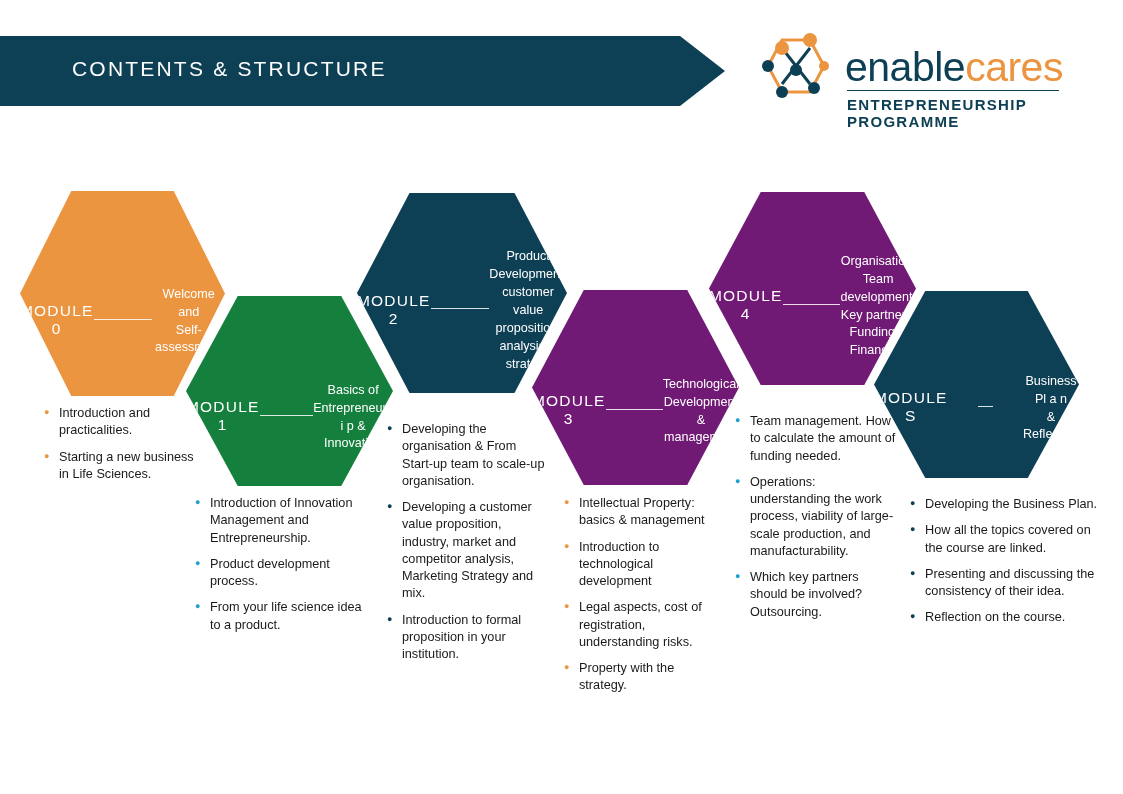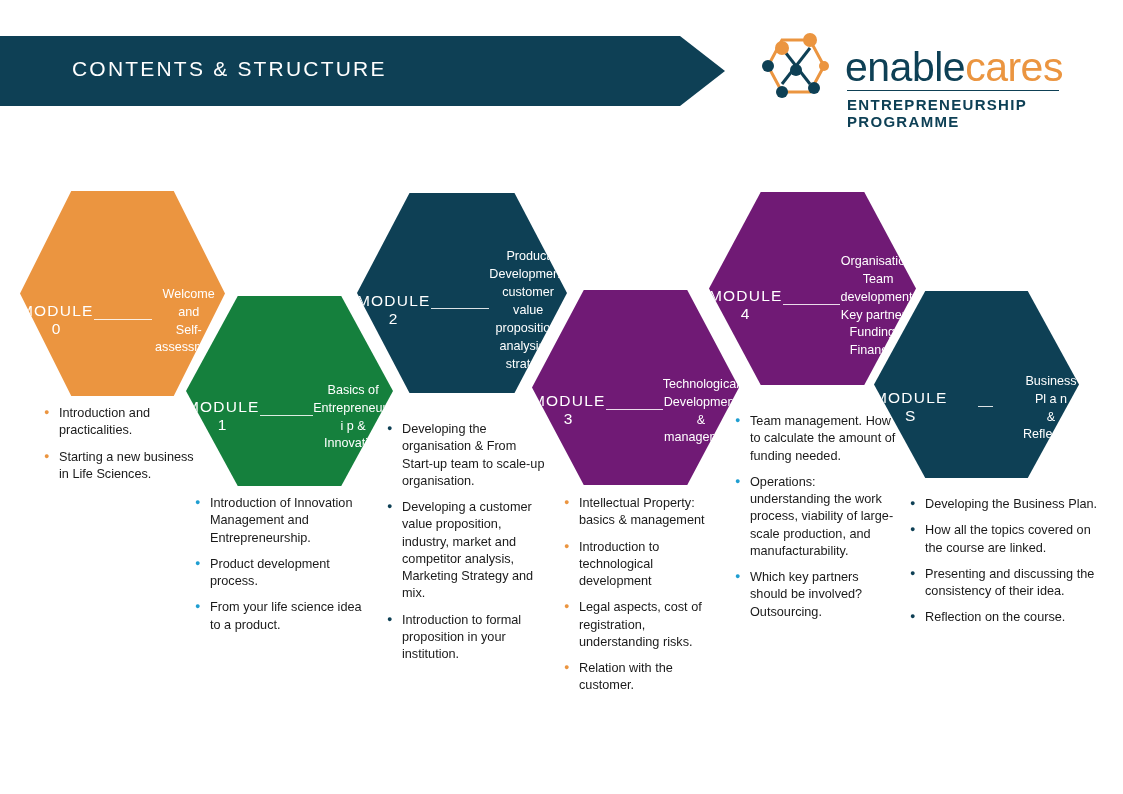--- a/index.html
+++ b/index.html
@@ -225,21 +225,21 @@
     <li>Developing a customer value proposition, industry, market and competitor analysis, Marketing Strategy and mix.</li>
     <li>Introduction to formal proposition in your institution.</li>
   </ul>
 </div>
 
 <div class="bullets b-orange" style="left:562px; top:495px; width:160px;">
   <ul>
     <li>Intellectual Property: basics &amp; management</li>
     <li>Introduction to technological development</li>
     <li>Legal aspects, cost of registration, understanding risks.</li>
-    <li>Relation with the customer.</li>
+    <li>Property with the strategy.</li>
   </ul>
 </div>
 
 <div class="bullets b-blue" style="left:733px; top:413px; width:165px;">
   <ul>
     <li>Team management. How to calculate the amount of funding needed.</li>
     <li>Operations: understanding the work process, viability of large-scale production, and manufacturability.</li>
     <li>Which key partners should be involved? Outsourcing.</li>
   </ul>
 </div>

